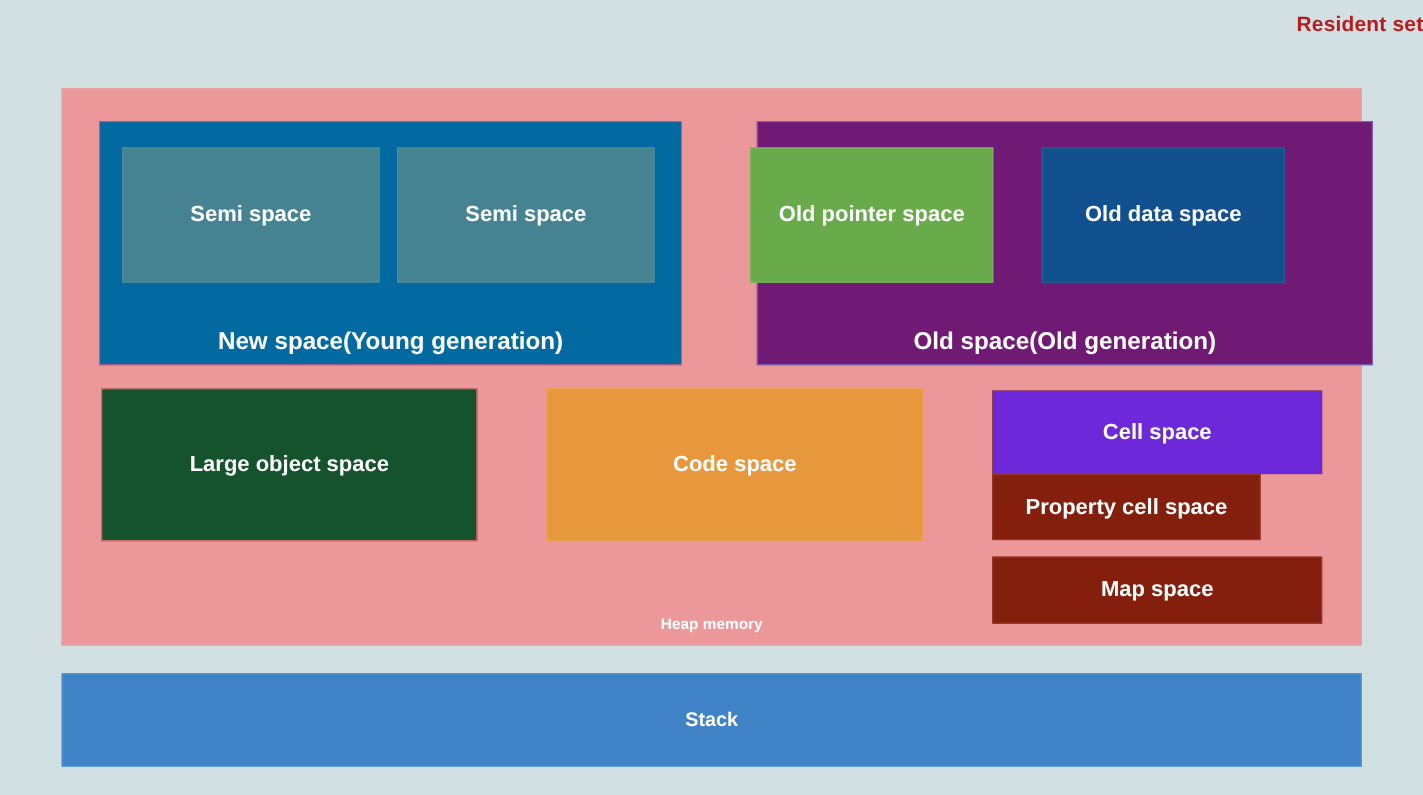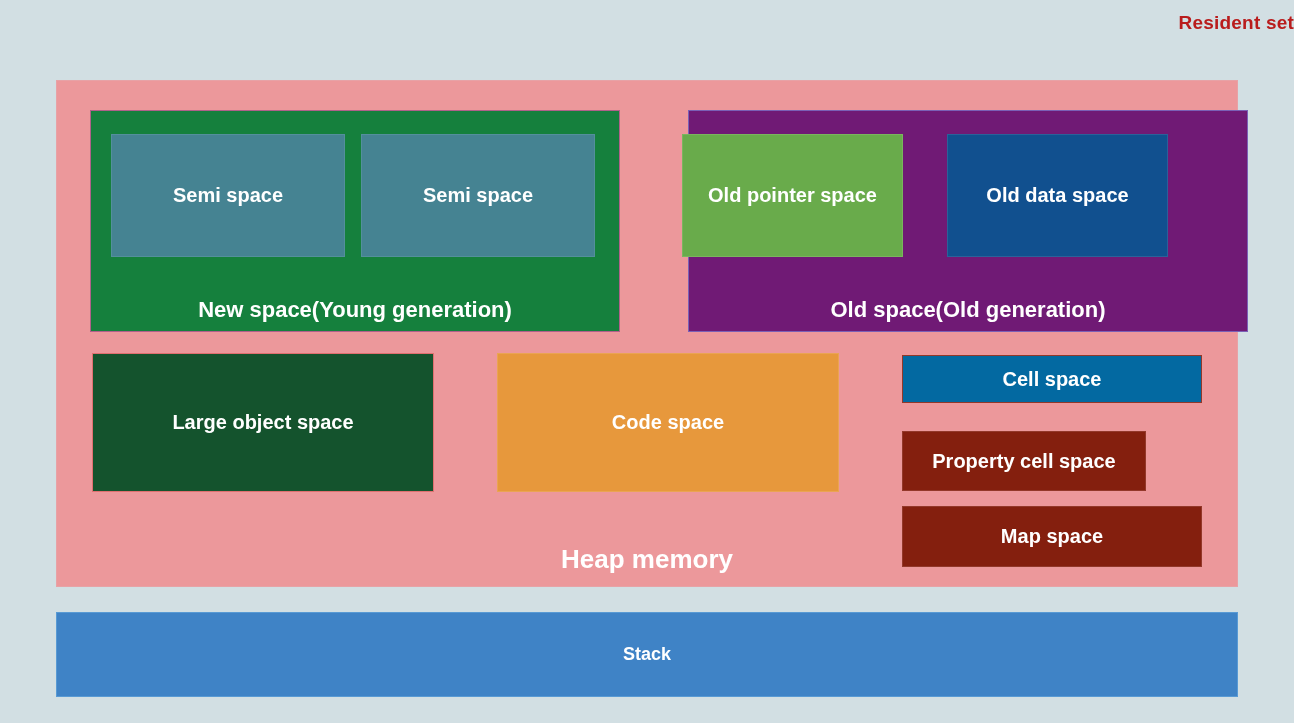--- a/index.html
+++ b/index.html
@@ -51,30 +51,30 @@
     height: 507px;
     background: #ec989b;
     border: 1px solid #e7a2a6;
   }
   #heap-memory > .container-label {
     position: absolute;
     left: 0;
     bottom: 11px;
     width: 100%;
     text-align: center;
-    font-size: 26px;
+    font-size: 14px;
   }
 
   
   #new-space {
     left: 90px;
     top: 110px;
     width: 530px;
     height: 222px;
-    background: #15803d;
+    background: #0369a1;
     border: 1px solid #b1608a;
   }
   #new-space > .container-label {
     position: absolute;
     left: 0;
     bottom: 8px;
     width: 100%;
     text-align: center;
     font-size: 22px;
   }
@@ -149,22 +149,22 @@
     width: 342px;
     height: 139px;
     background: #e7983c;
     border: 1px solid #eaa453;
   }
 
   #cell-space {
     left: 902px;
     top: 355px;
     width: 300px;
-    height: 48px;
-    background: #0369a1;
+    height: 76px;
+    background: #6d28d9;
     border: 1px solid #93382a;
   }
   #property-cell-space {
     left: 902px;
     top: 431px;
     width: 244px;
     height: 60px;
     background: #841f0e;
     border: 1px solid #93382a;
   }

